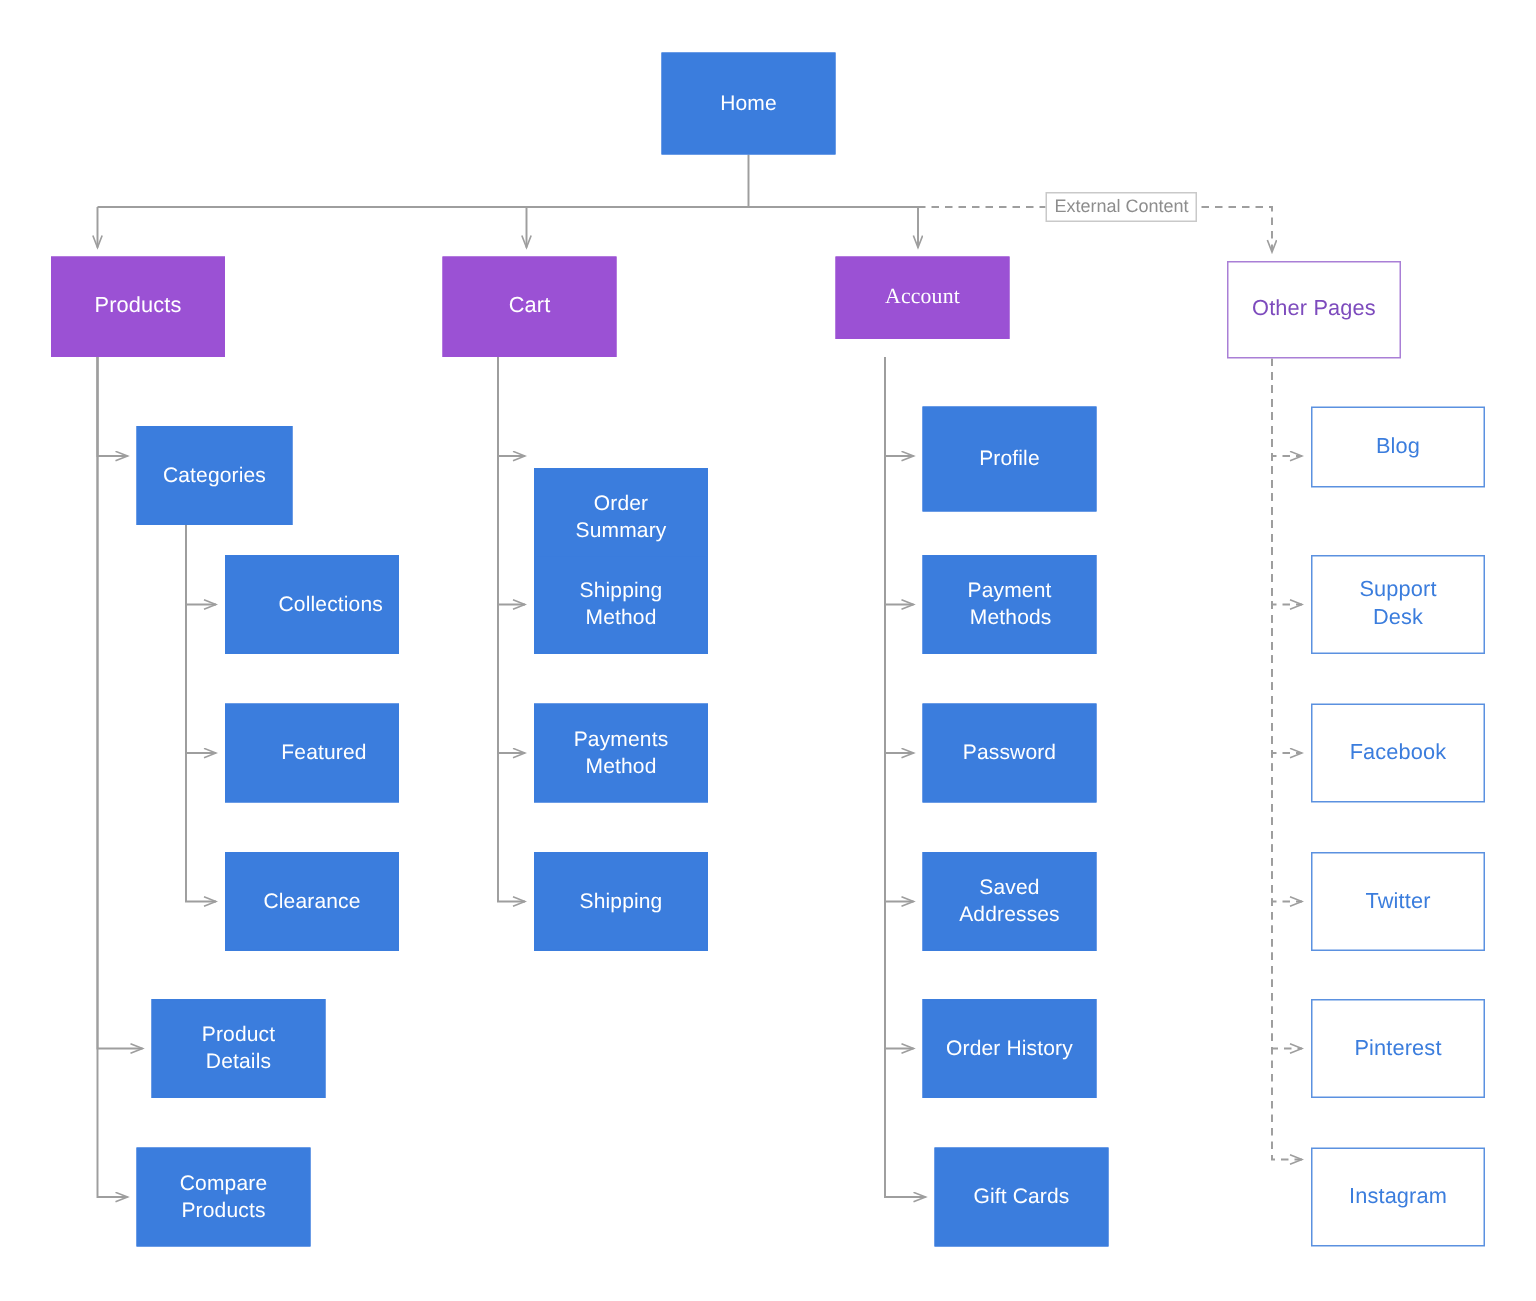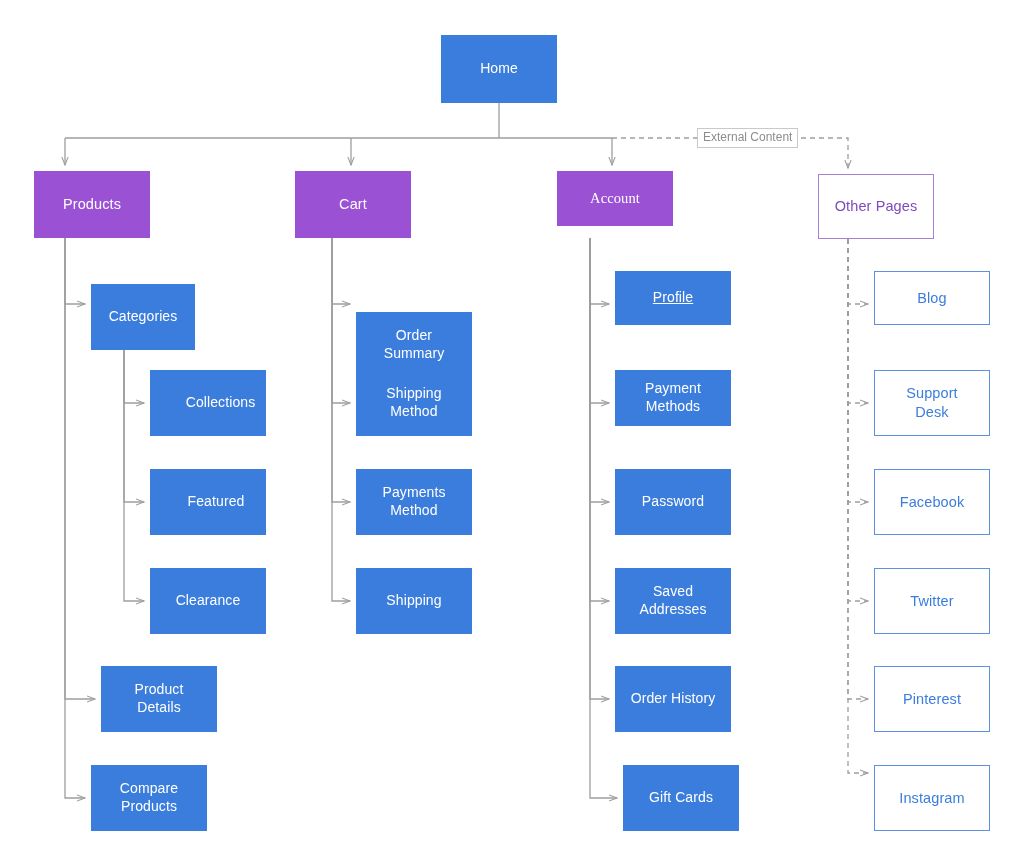--- a/index.html
+++ b/index.html
@@ -131,22 +131,22 @@
 Details</span></div>
       <div class="node node-primary" style="left: 91px; top: 765px; width: 116px; height: 66px;"><span>Compare
 Products</span></div>
       <div class="node node-primary" style="left: 356px; top: 271px; width: 116px; height: 66px; margin-top: 41px;"><span>Order
 Summary</span></div>
       <div class="node node-primary" style="left: 356px; top: 370px; width: 116px; height: 66px;"><span>Shipping
 Method</span></div>
       <div class="node node-primary" style="left: 356px; top: 469px; width: 116px; height: 66px;"><span>Payments
 Method</span></div>
       <div class="node node-primary" style="left: 356px; top: 568px; width: 116px; height: 66px;"><span>Shipping</span></div>
-      <div class="node node-primary" style="left: 615px; top: 271px; width: 116px; height: 54px; text-decoration: underline;"><span>Profile</span></div>
-      <div class="node node-primary" style="left: 615px; top: 370px; width: 116px; height: 56px;"><span>Payment
+      <div class="node node-primary" style="left: 615px; top: 271px; width: 116px; height: 70px;"><span>Profile</span></div>
+      <div class="node node-primary" style="left: 615px; top: 370px; width: 116px; height: 66px; text-align: right;"><span>Payment
 Methods</span></div>
       <div class="node node-primary" style="left: 615px; top: 469px; width: 116px; height: 66px;"><span>Password</span></div>
       <div class="node node-primary" style="left: 615px; top: 568px; width: 116px; height: 66px;"><span>Saved
 Addresses</span></div>
       <div class="node node-primary" style="left: 615px; top: 666px; width: 116px; height: 66px;"><span>Order History</span></div>
       <div class="node node-primary" style="left: 623px; top: 765px; width: 116px; height: 66px;"><span>Gift Cards</span></div>
       <div class="node node-outline-blue" style="left: 874px; top: 271px; width: 116px; height: 54px;"><span>Blog</span></div>
       <div class="node node-outline-blue" style="left: 874px; top: 370px; width: 116px; height: 66px;"><span>Support
 Desk</span></div>
       <div class="node node-outline-blue" style="left: 874px; top: 469px; width: 116px; height: 66px;"><span>Facebook</span></div>

